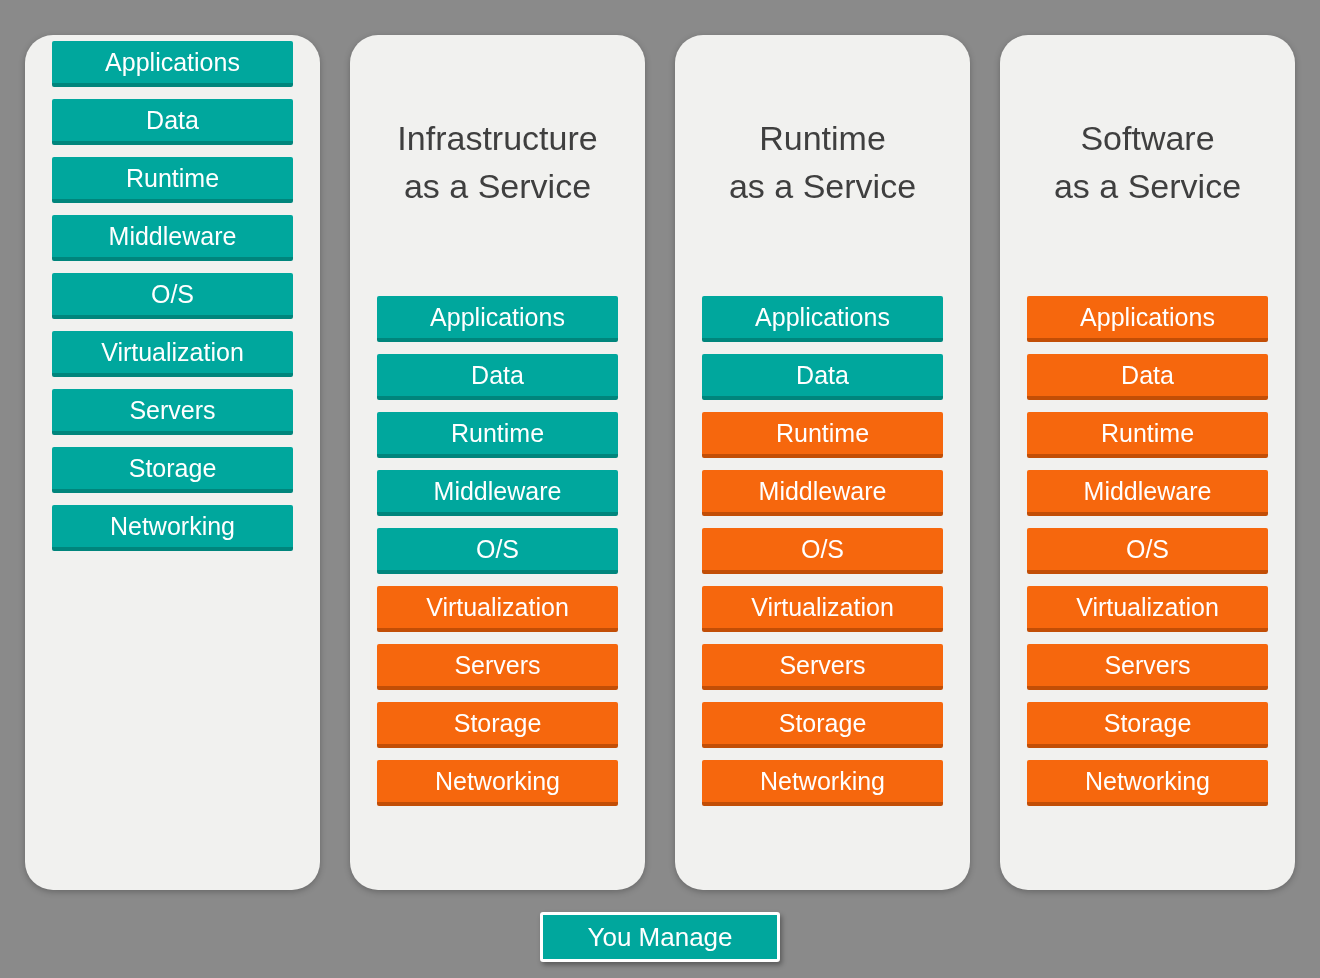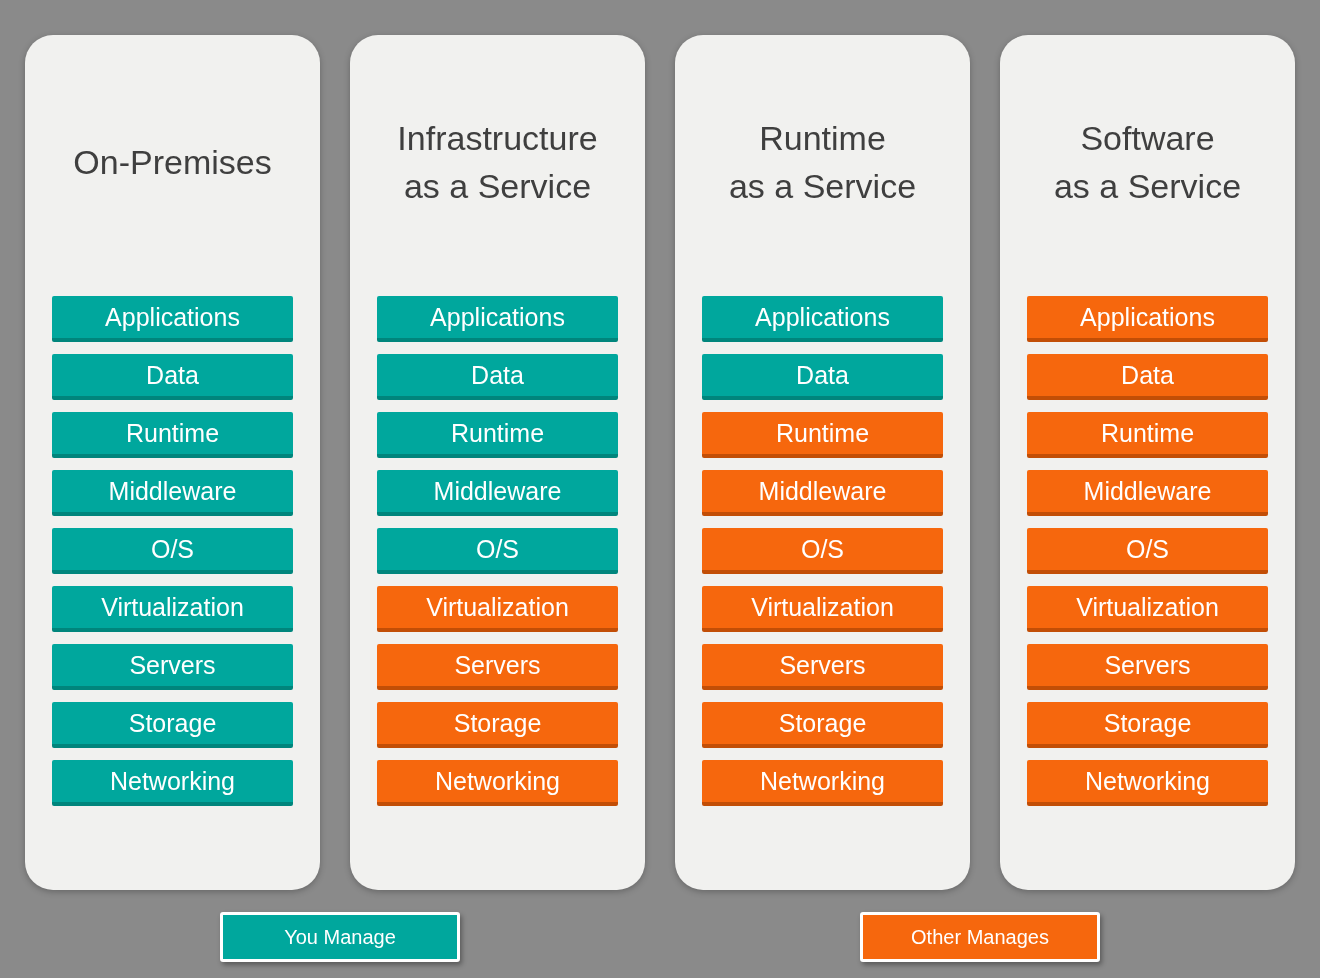--- a/index.html
+++ b/index.html
@@ -81,35 +81,34 @@
     gap: 400px;
   }
   .chip {
     height: 50px;
     min-width: 240px;
     padding: 0 28px;
     display: flex;
     align-items: center;
     justify-content: center;
     color: var(--bar_text);
-    font-size: 20px;
+    font-size: 26px;
     border: 3px solid #FFFFFF;
     border-radius: 3px;
     box-shadow: 2px 3px 5px rgba(0,0,0,0.35);
   }
   .chip.teal { background: var(--teal); }
   .chip.orange { background: var(--orange); }
 </style>
 </head>
 <body>
 
 <div class="columns">
 
   <div class="card">
-    <div class="card-title">On-Premises</div>
     <div class="bars">
         <div class="bar teal">Applications</div>
         <div class="bar teal">Data</div>
         <div class="bar teal">Runtime</div>
         <div class="bar teal">Middleware</div>
         <div class="bar teal">O/S</div>
         <div class="bar teal">Virtualization</div>
         <div class="bar teal">Servers</div>
         <div class="bar teal">Storage</div>
         <div class="bar teal">Networking</div>
@@ -161,14 +160,13 @@
         <div class="bar orange">Servers</div>
         <div class="bar orange">Storage</div>
         <div class="bar orange">Networking</div>
       </div>
   </div>
 
 </div>
 
 <div class="legend">
     <div class="chip teal">You Manage</div>
-    <div class="chip orange">Other Manages</div>
   </div>
 
 </body></html>

